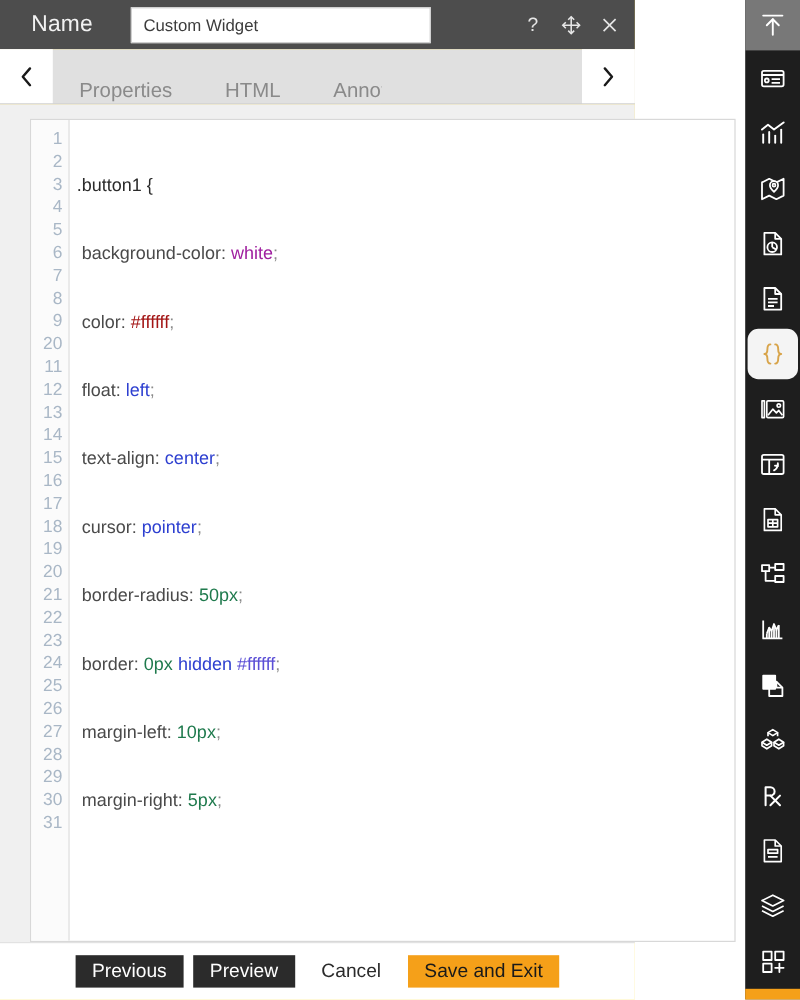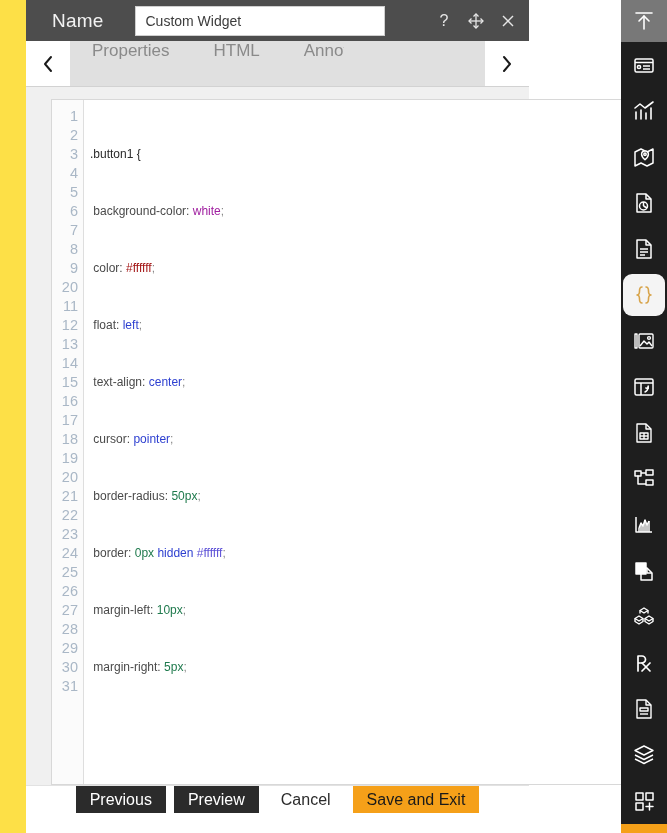--- a/index.html
+++ b/index.html
@@ -17,21 +17,20 @@
   }
 
   
   #main-col {
     position: absolute;
     left: 0; top: 0;
     width: 529px; height: 833px;
     background: #fde047;
     display: flex;
     flex-direction: column;
-    padding-left: 26px;
   }
 
   
   #titlebar {
     height: 41px;
     background: #4d4d4d;
     display: flex;
     align-items: center;
     flex: 0 0 auto;
     position: relative;
@@ -84,21 +83,21 @@
     width: 44px;
     background: #ffffff;
     display: flex; align-items: center; justify-content: center;
     color: #1a1a1a;
     cursor: pointer;
     flex: 0 0 auto;
   }
   #tabs-scroll {
     flex: 1 1 auto;
     display: flex;
-    align-items: flex-start;
+    align-items: flex-end;
     overflow: hidden;
   }
   .tab {
     display: flex;
     align-items: center;
     justify-content: center;
     padding: 0 22px;
     font-size: 17px;
     color: #8a8a8a;
     background: #e0e0e0;
@@ -146,21 +145,21 @@
     font-size: 14.5px;
     line-height: 19px;
     color: #a9b7c6;
     padding-right: 5px;
   }
   #code {
     flex: 1 1 auto;
     padding-top: 7px;
     padding-left: 6px;
     font-family: "Liberation Sans", sans-serif;
-    font-size: 12px;
+    font-size: 15px;
     line-height: 19px;
     white-space: pre;
     color: #2b2b2b;
   }
   .ln { display: block; height: 19px; }
   .sel   { color: #2b2b2b; }
   .prop  { color: #4a4a4a; }
   .kw    { color: #2d3fd0; }
   .num   { color: #1f7a4d; margin-top: 16px; }
   .str   { color: #a31515; }
@@ -175,20 +174,21 @@
     vertical-align: -2px;
   }
 
   
   #footer {
     flex: 0 0 auto;
     height: 48px;
     background: #ffffff;
     border-top: 1px solid #e2e2e2;
     display: flex;
+    align-items: center;
     justify-content: center;
     gap: 8px;
   }
   .btn {
     height: 27px;
     padding: 0 14px;
     font-size: 16px;
     display: flex;
     align-items: center;
     justify-content: center;

